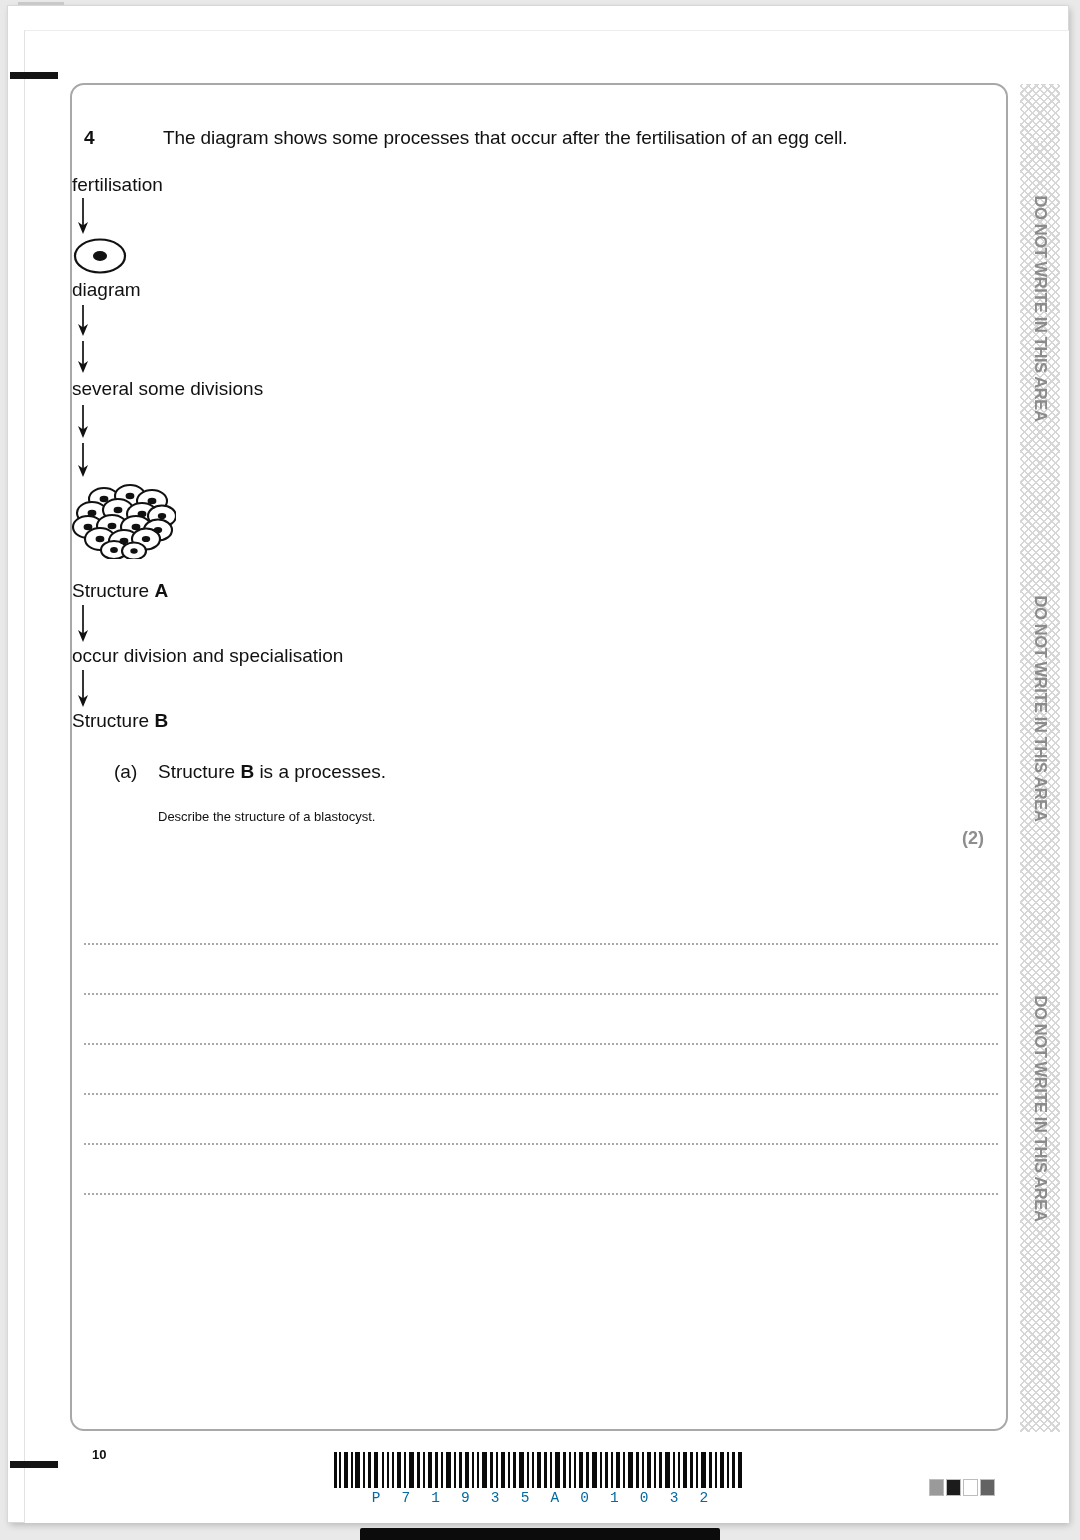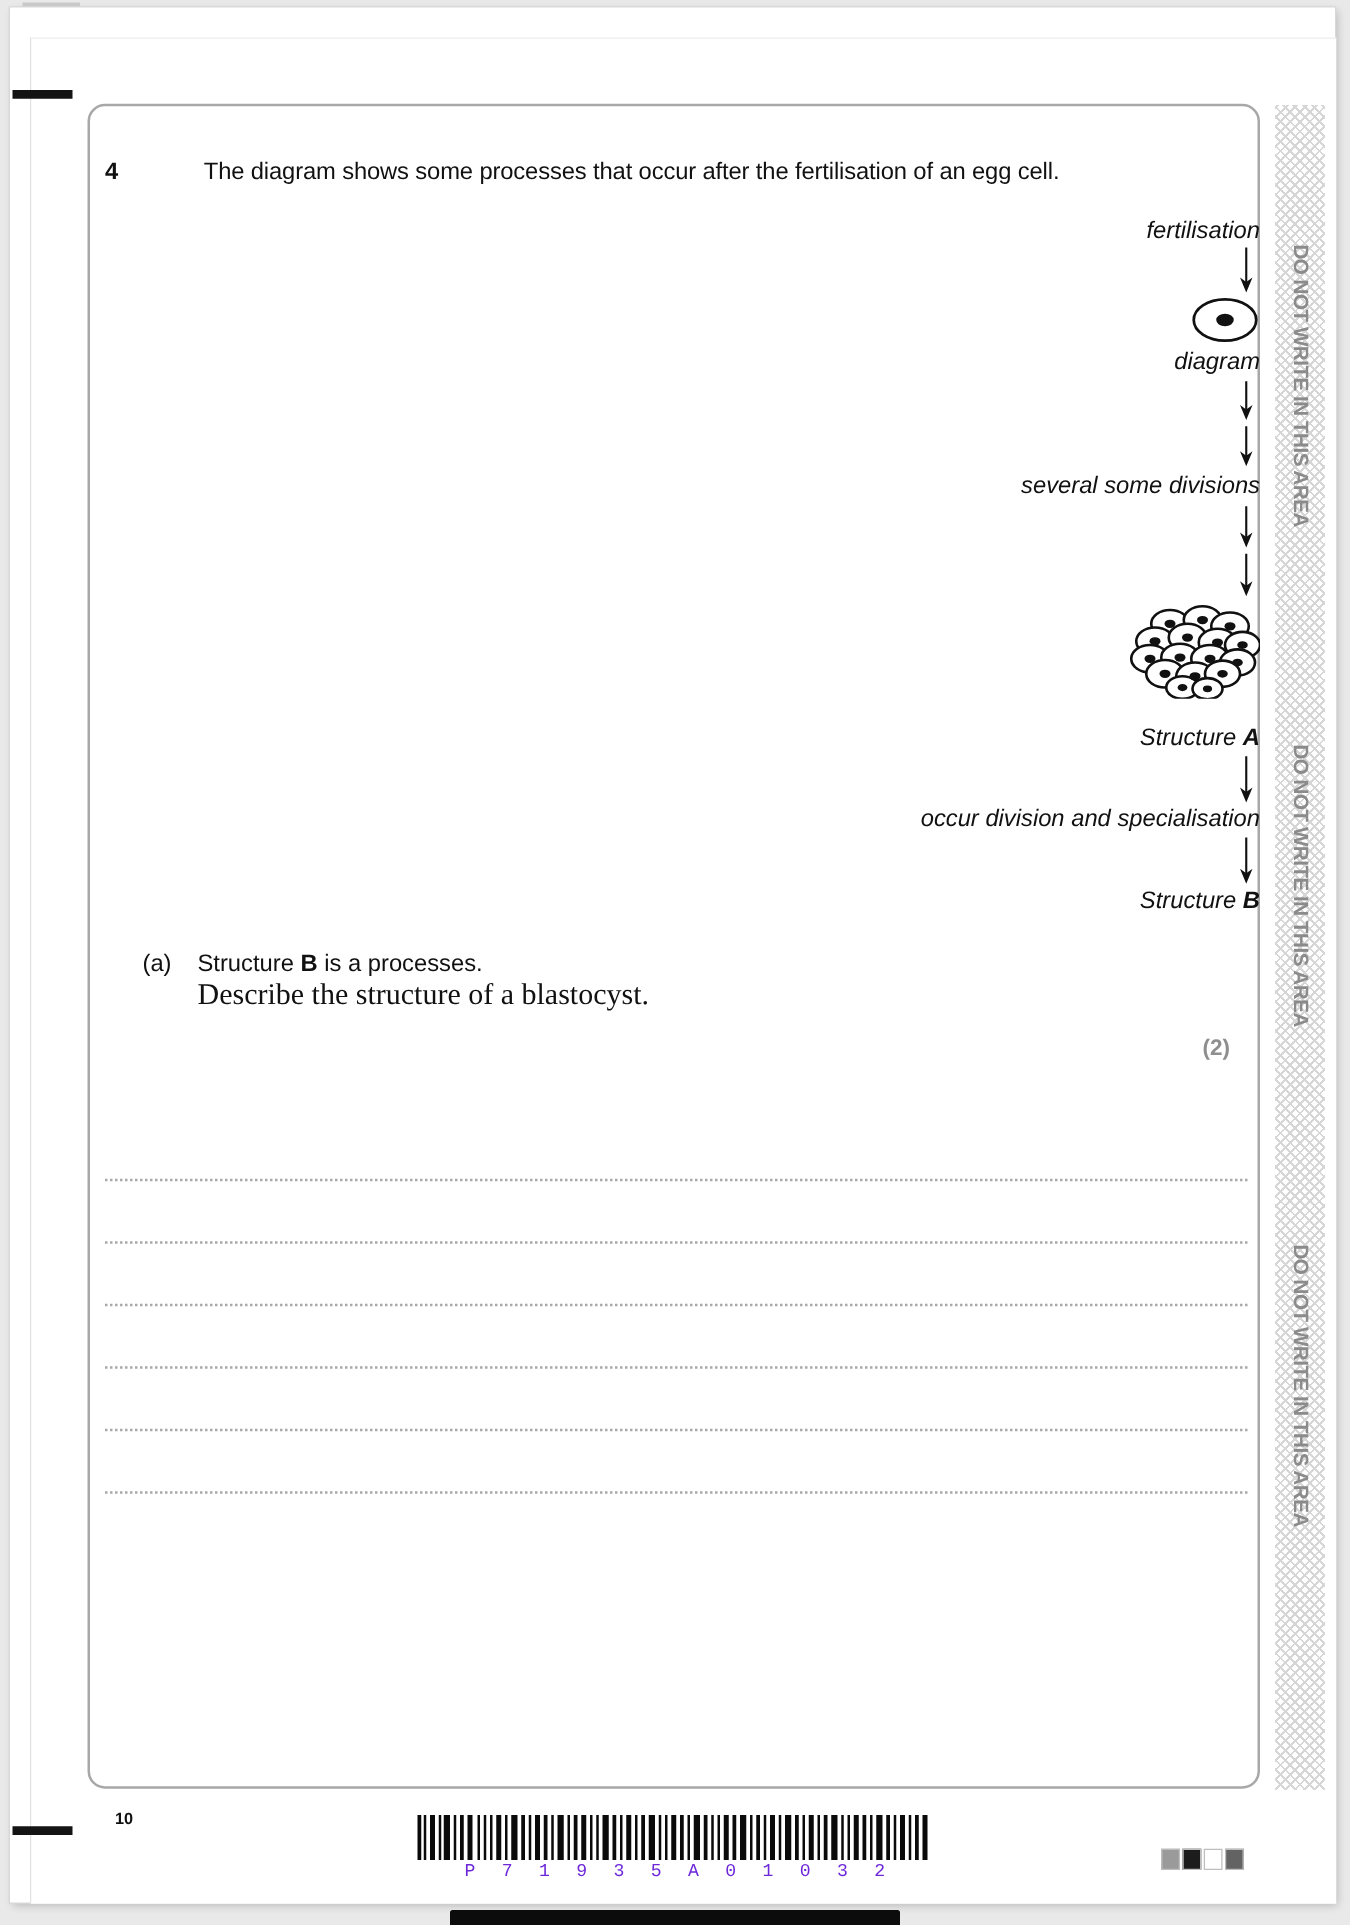--- a/index.html
+++ b/index.html
@@ -103,22 +103,21 @@
   }
 
   
   #flow-diagram {
     position: absolute;
     left: 0;
     top: 88px;
     width: 936px;
     display: flex;
     flex-direction: column;
-    align-items: flex-end;
-    font-style: italic;
+    align-items: flex-start;
   }
   .flow-label {
     font-size: 19px;
     color: #111;
     line-height: 1.22;
     text-align: center;
     white-space: nowrap;
   }
   .flow-label b { font-weight: bold; }
 
@@ -144,24 +143,24 @@
     align-items: baseline;
     font-size: 19px;
     color: #111;
   }
   .part-letter {
     flex: 0 0 44px;
     width: 44px;
   }
   .part-text b { font-weight: bold; }
   #part-a-sub {
+    margin-top: 26px;
     padding-left: 44px;
-    font-size: 24px;
-    color: #111;
-    font-family: Liberation Serif, serif;
+    font-size: 13px;
+    color: #111;
   }
   #marks-badge {
     position: absolute;
     right: 22px;
     top: 743px;
     font-size: 18px;
     font-weight: bold;
     color: #8e8e8e;
   }
 
@@ -225,21 +224,21 @@
   #barcode-bars {
     height: 36px;
     width: 420px;
     display: block;
   }
   #barcode-text {
     margin-top: 2px;
     font-family: "Liberation Mono", monospace;
     font-size: 14.5px;
     letter-spacing: 6.2px;
-    color: #6d28d9;
+    color: #0369a1;
     text-indent: 6px;
   }
   #grey-squares {
     position: absolute;
     left: 929px;
     top: 1479px;
     display: flex;
     gap: 2px;
   }
   .grey-square {

